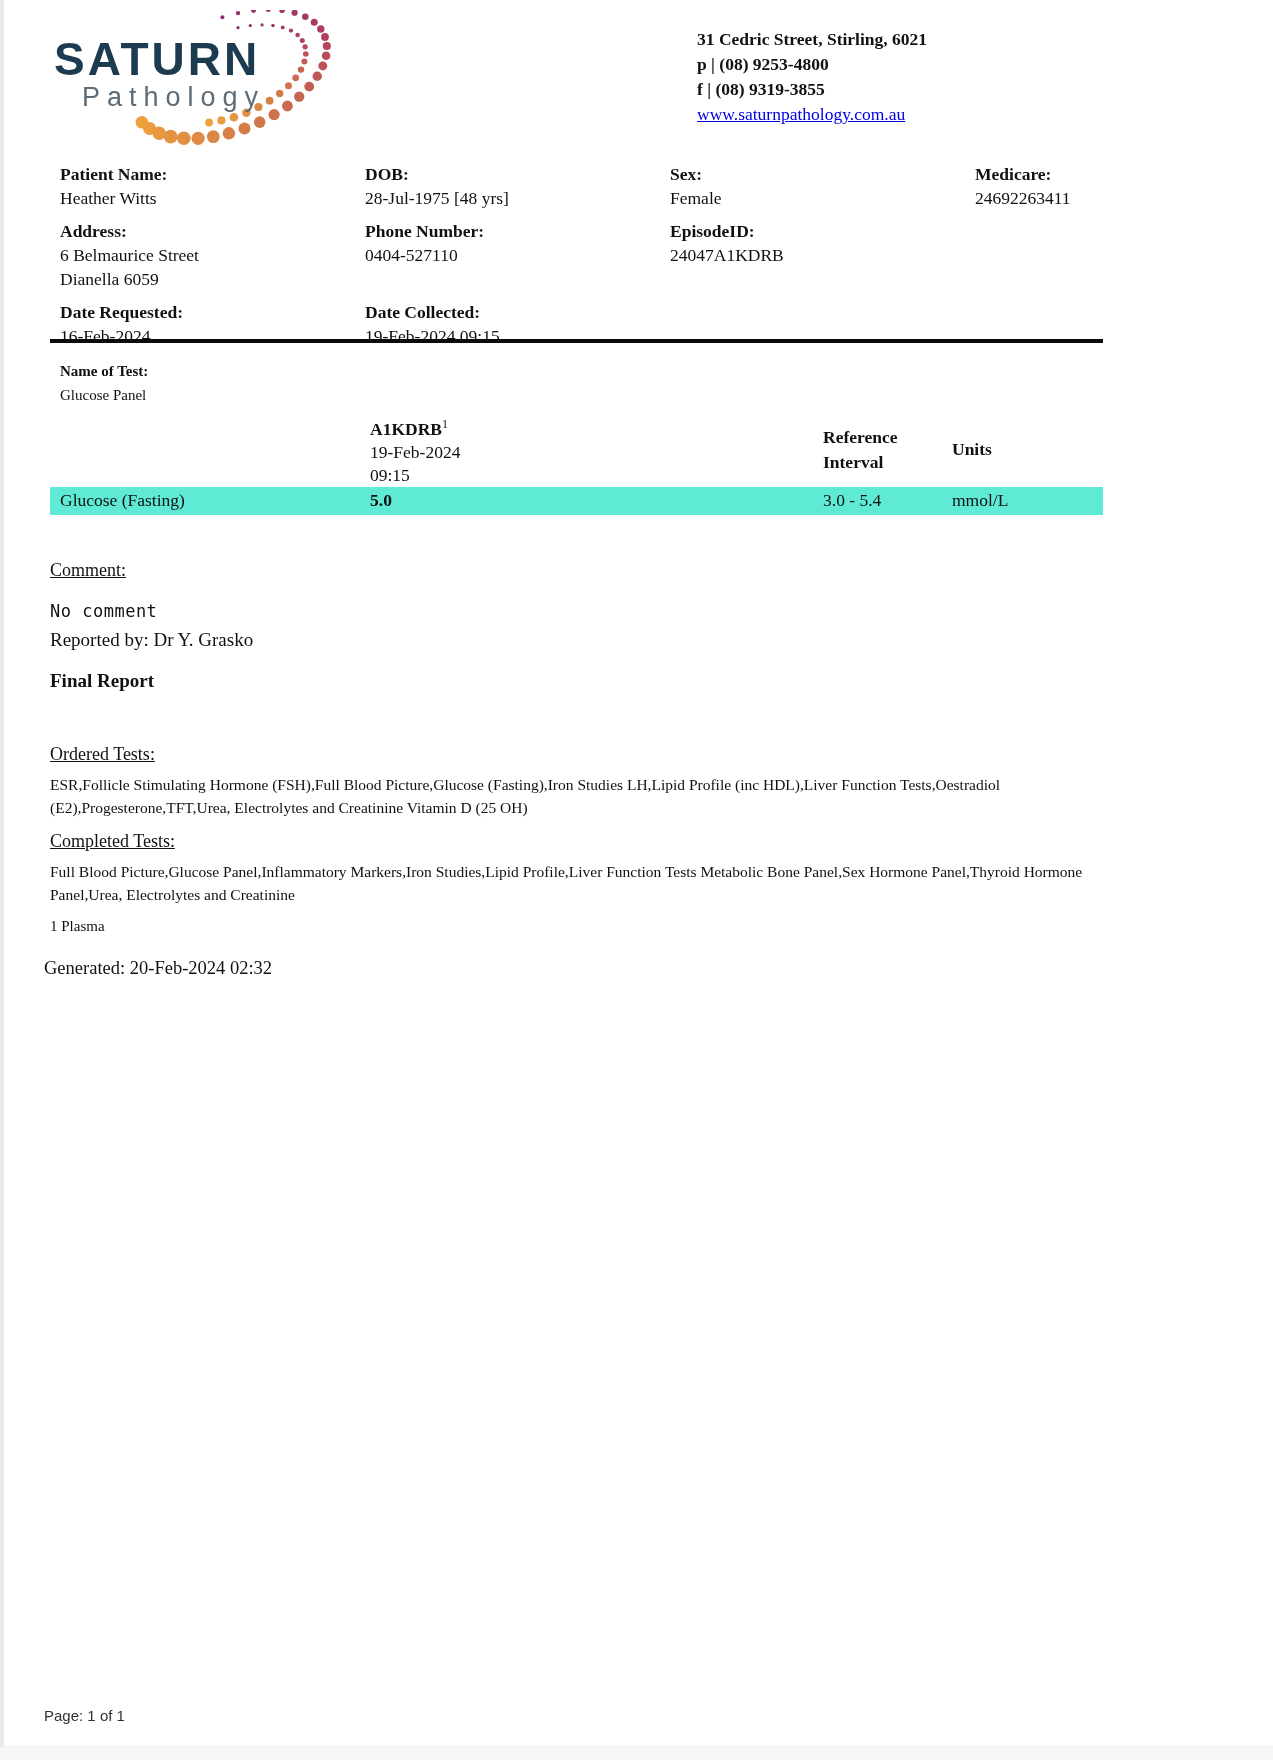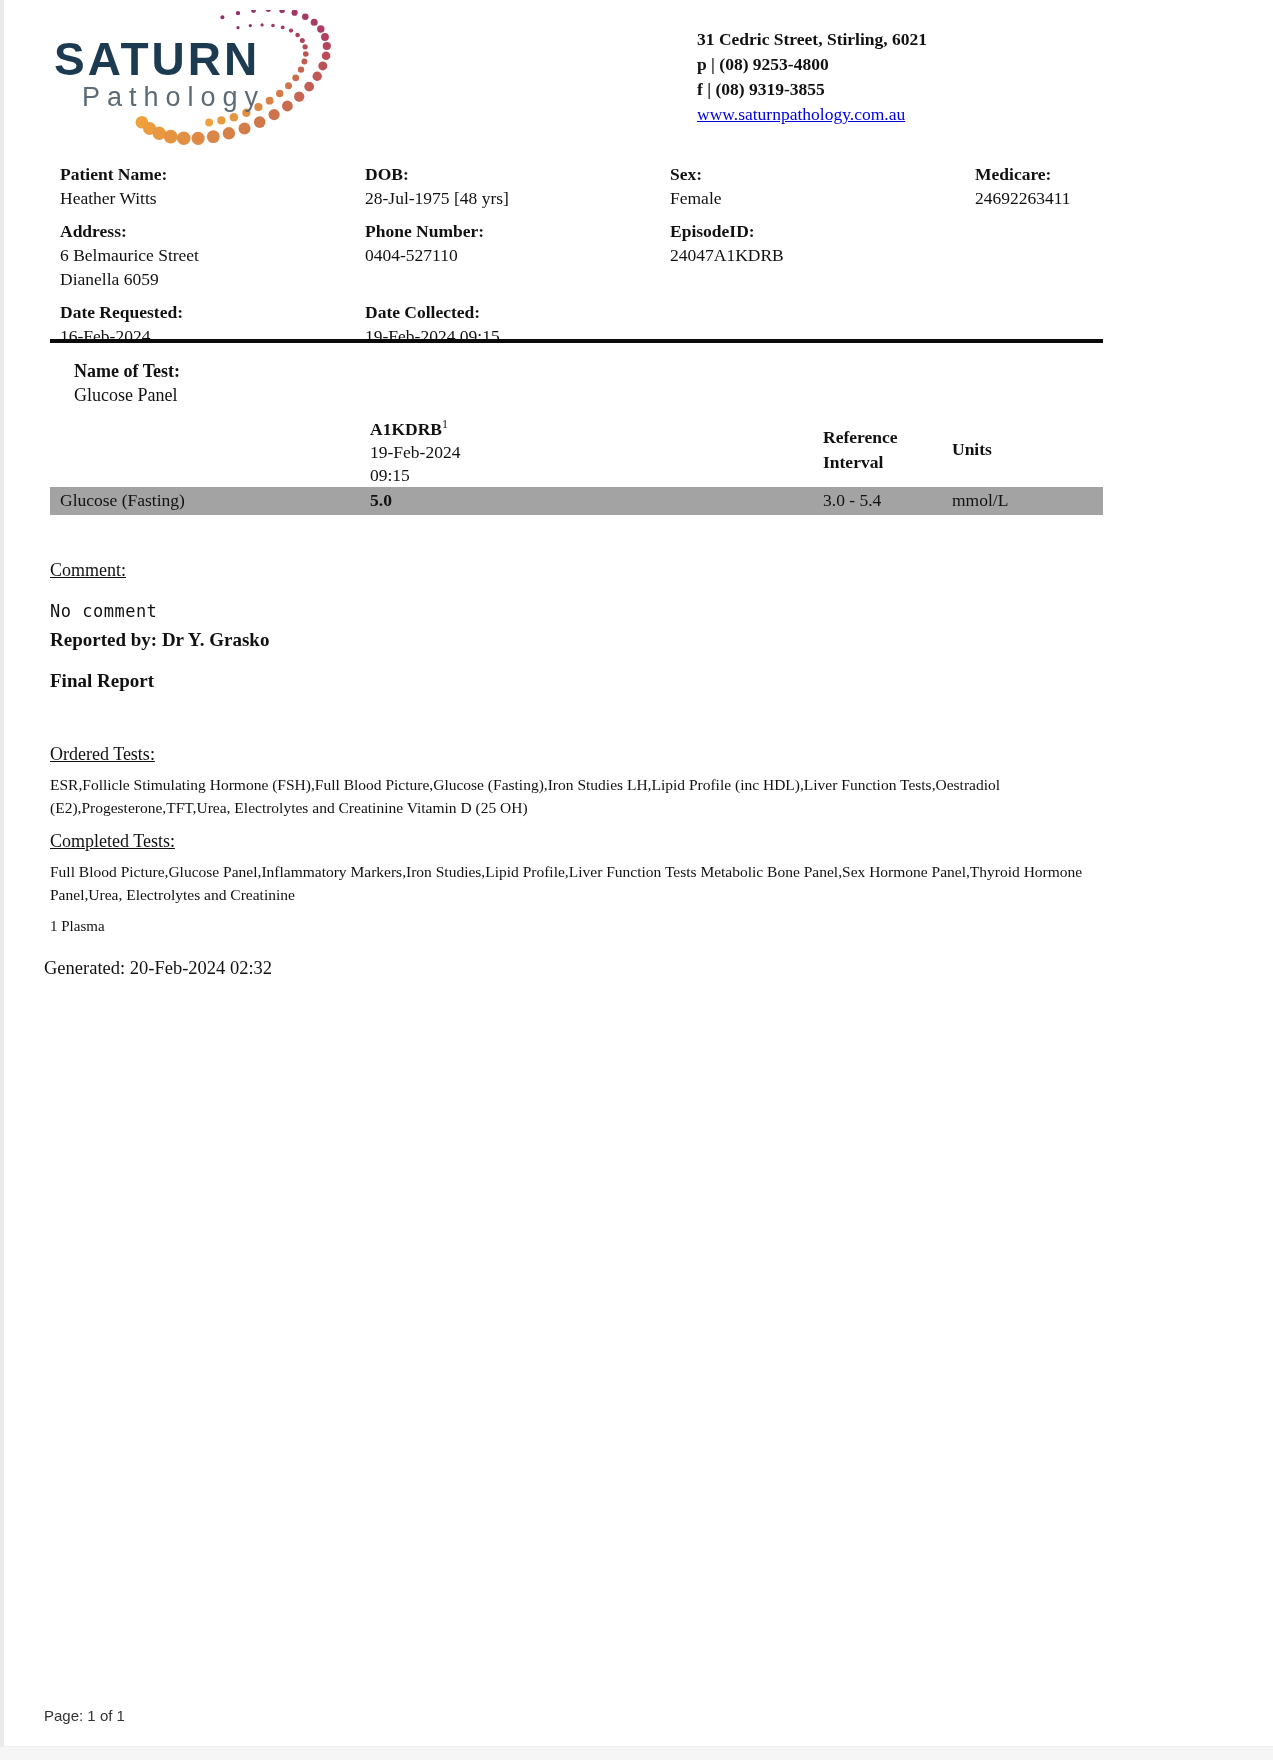--- a/index.html
+++ b/index.html
@@ -34,43 +34,43 @@
     position:absolute; left:60px; top:162px; width:1055px;
     display:grid; grid-template-columns:305px 305px 305px 1fr;
     grid-row-gap:9px; font-size:17.5px; line-height:24px;
   }
   .field .lbl { font-weight:bold; }
 
   
   .divider { position:absolute; left:50px; top:339px; width:1053px; height:4px; background:#0b0b0b; }
 
   
-  .test-name { position:absolute; left:74px; top:359px; font-size:18px; line-height:24px; }
+  .test-name { position:absolute; left:60px; top:359px; font-size:15px; line-height:24px; }
   .test-name .lbl { font-weight:bold; }
 
   
   .results-table { position:absolute; left:50px; top:413px; width:1053px; font-size:17.5px; }
   .tbl-head { display:grid; grid-template-columns:320px 453px 129px 1fr; min-height:72px; }
   .col-sample { line-height:23px; }
   .col-sample .code { font-weight:bold; }
   .col-sample sup { font-size:12px; }
   .head-ref { font-weight:bold; display:flex; align-items:center; line-height:25px; max-width:110px; }
   .head-units { font-weight:bold; display:flex; align-items:center; }
   .tbl-row {
     display:grid; grid-template-columns:310px 453px 129px 1fr;
-    background:#a3a3a3; height:28px; align-items:center; padding-left:10px;
+    background:#5eead4; height:28px; align-items:center; padding-left:10px;
   }
   .tbl-row .value { font-weight:bold; }
 
   
   .comment-block { position:absolute; left:50px; top:560px; }
   .comment-lbl { font-size:18px; text-decoration:underline; }
   .comment-txt { font-family:"DejaVu Sans Mono", monospace; font-size:17px; margin-top:20px; letter-spacing:0.5px; }
 
-  .reported-by { position:absolute; left:50px; top:629px; font-size:19px; font-weight:bold; }
+  .reported-by { position:absolute; left:50px; top:629px; font-size:19px; font-weight:normal; }
   .final-report { position:absolute; left:50px; top:670px; font-size:19px; font-weight:bold; }
 
   
   .ordered-block { position:absolute; left:50px; top:744px; width:1095px; }
   .completed-block { position:absolute; left:50px; top:831px; width:1095px; }
   .sect-lbl { font-size:18px; text-decoration:underline; }
   .sect-txt { font-size:15.5px; line-height:23px; margin-top:8px; width:1090px; }
 
   .footnote { position:absolute; left:50px; top:918px; font-size:15px; }
   .generated { position:absolute; left:44px; top:958px; font-size:18.5px; }

